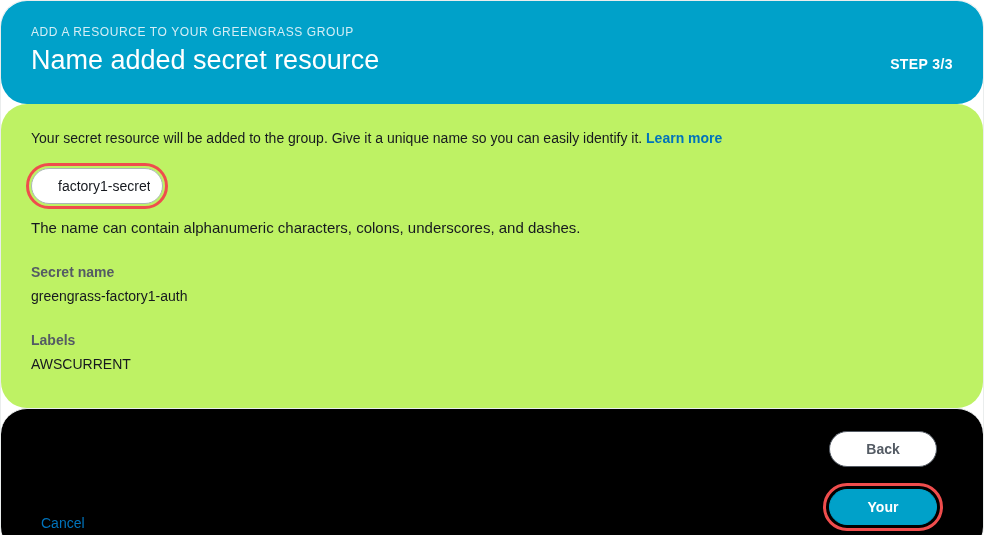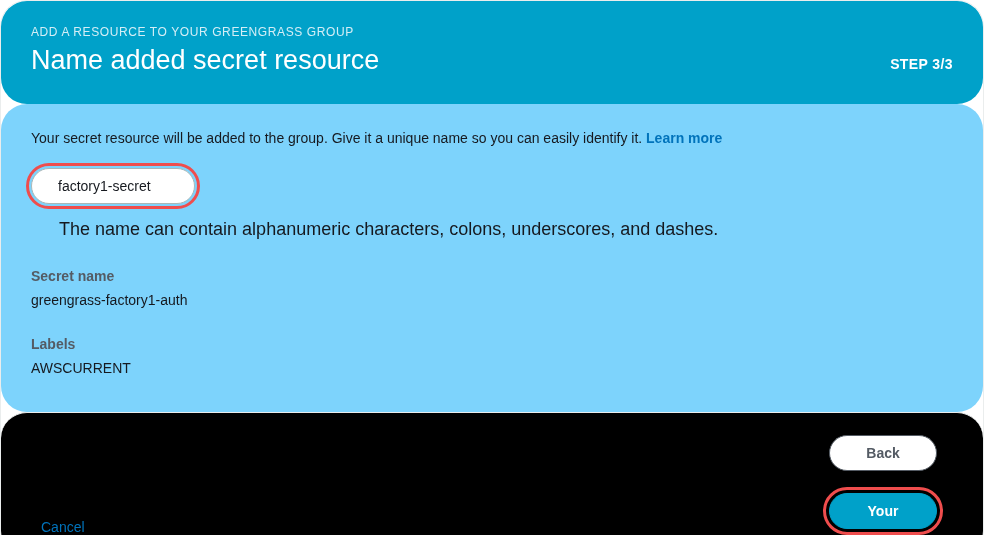--- a/index.html
+++ b/index.html
@@ -34,21 +34,21 @@
       font-weight: 400;
       line-height: 1.15;
     }
     .step-indicator {
       font-size: 14px;
       font-weight: 700;
       letter-spacing: 0.4px;
       margin-bottom: 4px;
     }
     .body-section {
-      background: #7dd3fc;
+      background: #bef264;
       padding: 26px 30px 36px 30px;
     }
     .description-row { margin-bottom: 22px; color: #16191f; }
     .description-text { display: inline; }
     .learn-more {
       color: #0073bb;
       text-decoration: none;
       font-weight: 700;
       cursor: pointer;
     }
@@ -72,23 +72,22 @@
       padding: 0 12px;
       font-size: 14px;
       color: #16191f;
       outline: none;
       display: block;
     }
     .input-row { margin-bottom: 10px; }
     .input-outer { position: relative; width: 350px; }
     .helper-text {
       color: #16191f;
-      font-size: 18px;
+      font-size: 15px;
       margin-top: 0;
-      margin-left: 28px;
     }
     .section-block { margin-top: 28px; }
     .section-value { font-size: 14px; color: #16191f; margin-top: 6px; }
     .footer {
       background: #000000;
       border-top: 1px solid #eaeded;
       padding: 22px 40px;
       display: flex;
       justify-content: space-between;
       align-items: flex-end;
@@ -140,21 +139,21 @@
   <div class="body-section">
     <div class="description-row">
       <span class="description-text">Your secret resource will be added to the group. Give it a unique name so you can easily identify it. </span>
       <a class="learn-more">Learn more</a>
     </div>
 
     <div>
       <div class="input-row">
         <div class="input-outer">
           <span class="input-highlight-wrap">
-            <input type="text" class="text-input" style="width: 164px; padding-left: 26px;" value="factory1-secret">
+            <input type="text" class="text-input" style="width: 132px; padding-left: 26px;" value="factory1-secret">
           </span>
           <input type="text" class="text-input" style="position: absolute; left: 0px; top: 0px; z-index: -1;" disabled="">
         </div>
       </div>
       <div class="helper-text">The name can contain alphanumeric characters, colons, underscores, and dashes.</div>
     </div>
 
     <div class="section-block">
       <div class="field-label">Secret name</div>
       <div class="section-value">greengrass-factory1-auth</div>

